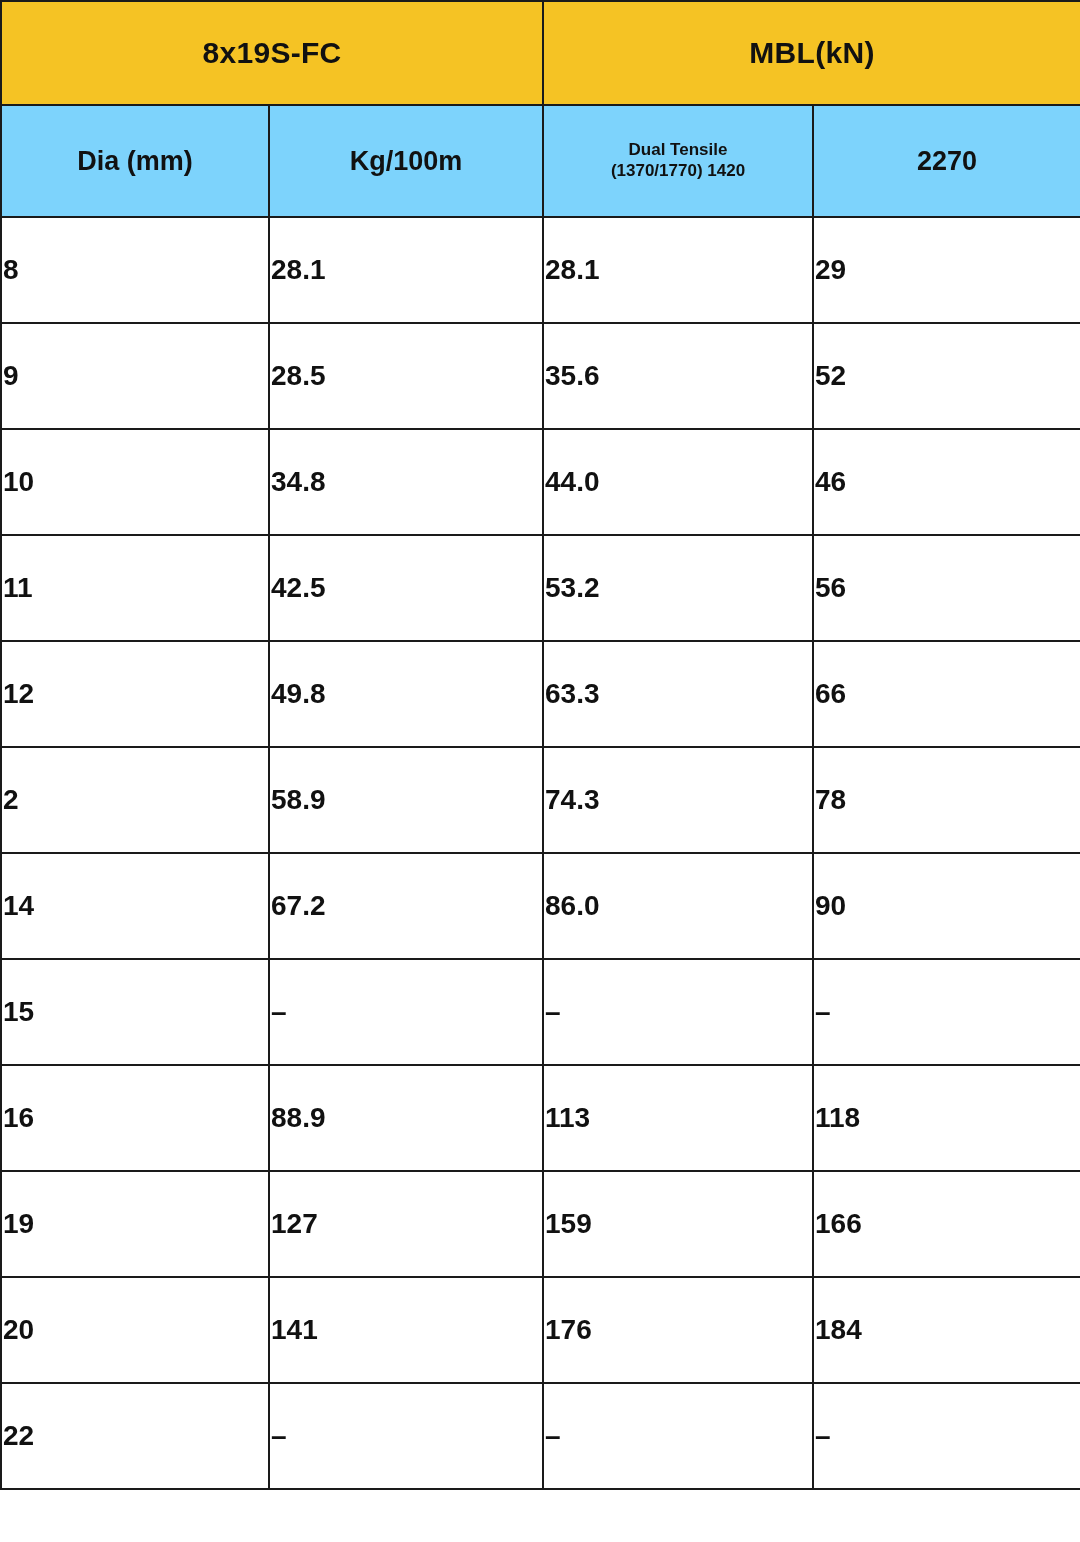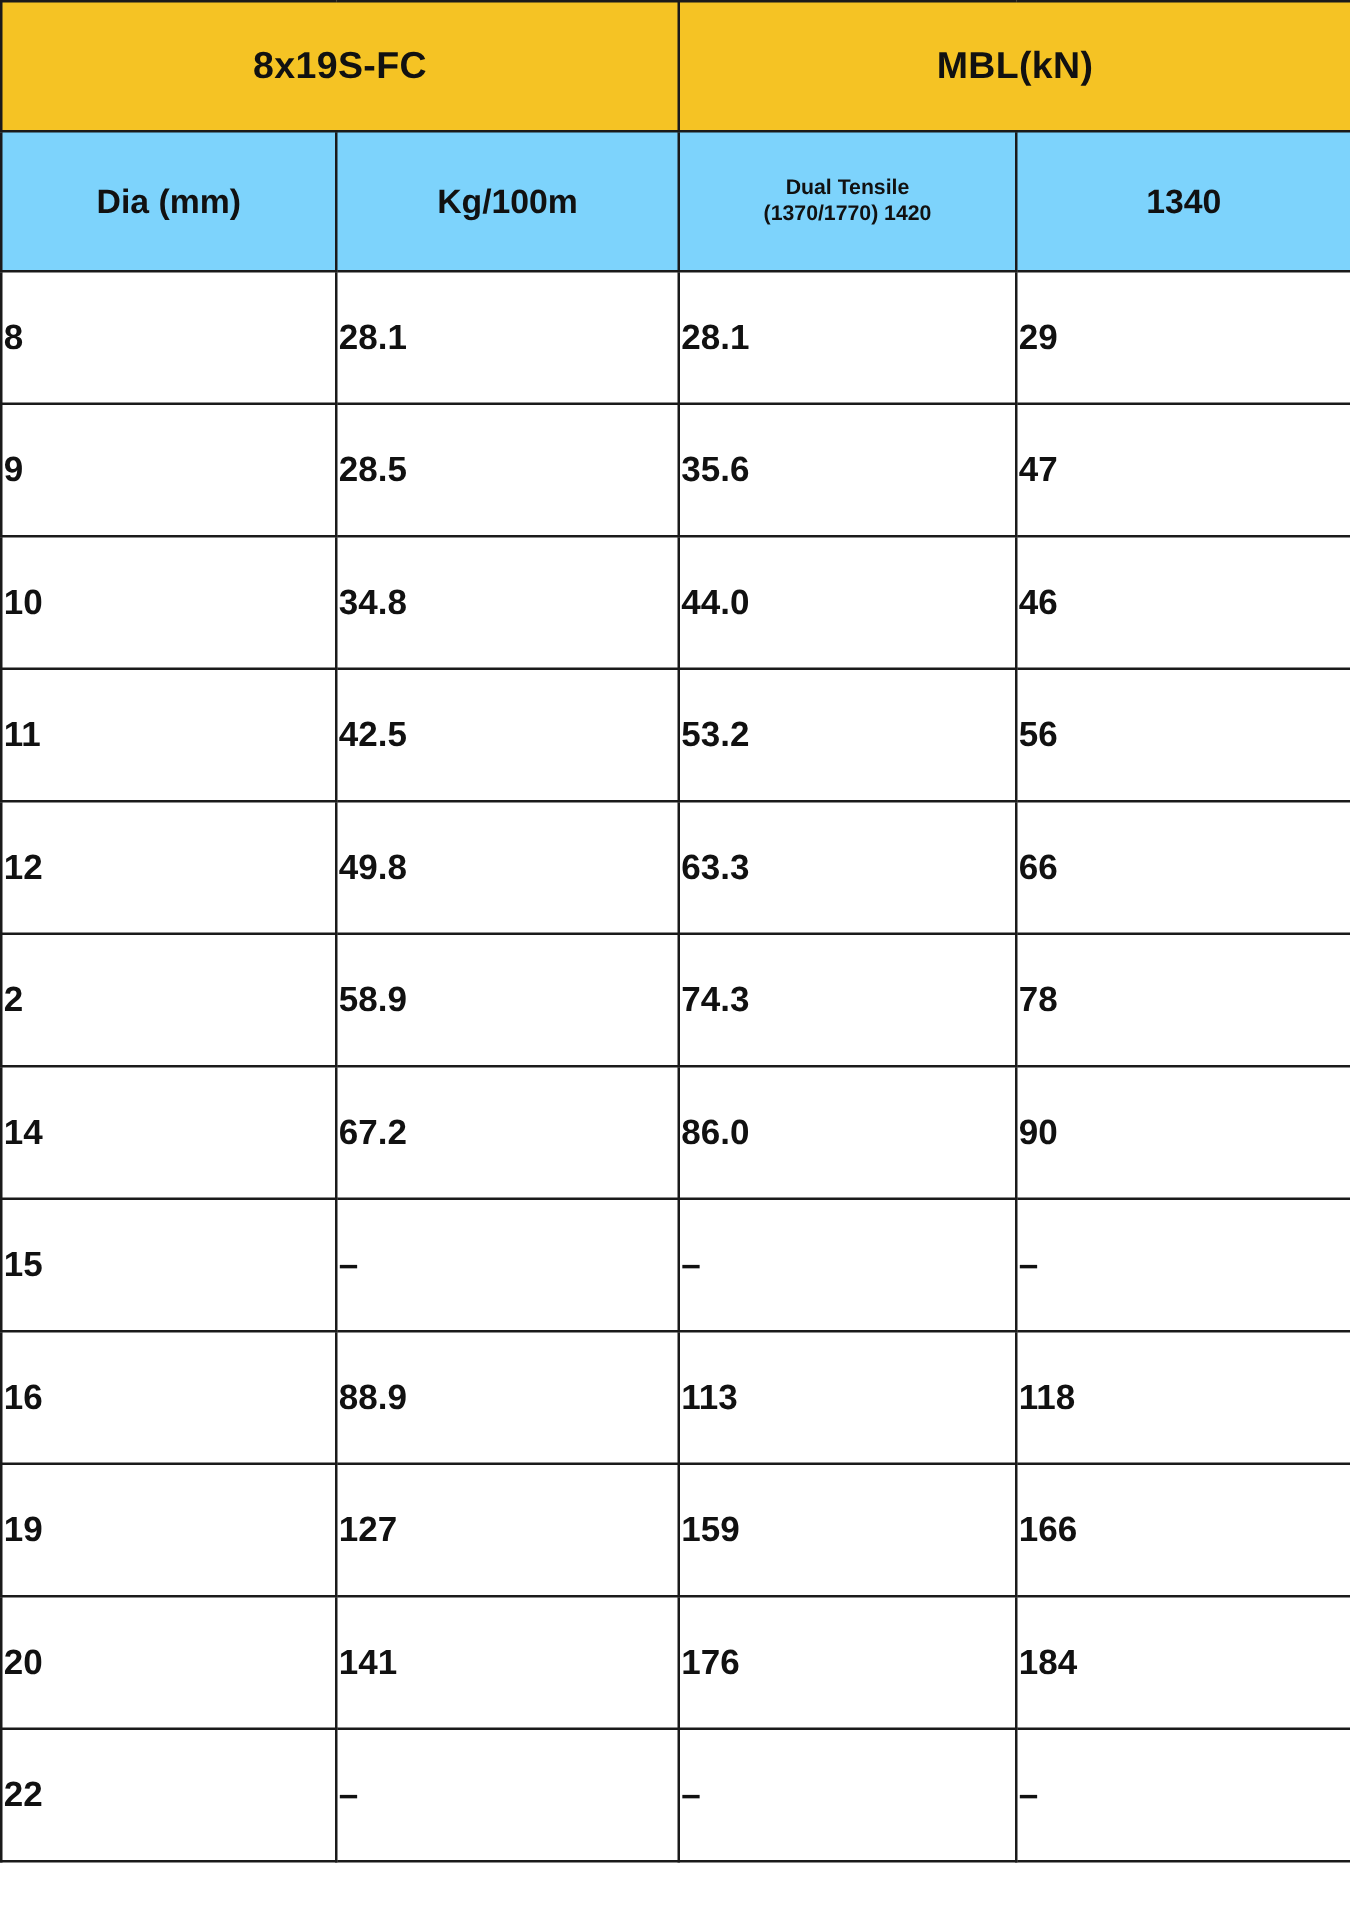--- a/index.html
+++ b/index.html
@@ -68,35 +68,35 @@
       <th class="head-top" colspan="2">8x19S-FC</th>
       <th class="head-top" colspan="2">MBL(kN)</th>
     </tr>
     <tr>
       <th class="head-sub">Dia (mm)</th>
       <th class="head-sub">Kg/100m</th>
       <th class="head-sub small">
         <div>Dual Tensile</div>
         <div>(1370/1770) 1420</div>
       </th>
-      <th class="head-sub">1340</th>
+      <th class="head-sub">2270</th>
     </tr>
   </thead>
   <tbody>
     <tr>
       <td class="cell">8</td>
       <td class="cell">28.1</td>
       <td class="cell">28.1</td>
       <td class="cell">29</td>
     </tr>
     <tr>
       <td class="cell">9</td>
       <td class="cell">28.5</td>
       <td class="cell">35.6</td>
-      <td class="cell">47</td>
+      <td class="cell">52</td>
     </tr>
     <tr>
       <td class="cell">10</td>
       <td class="cell">34.8</td>
       <td class="cell">44.0</td>
       <td class="cell">46</td>
     </tr>
     <tr>
       <td class="cell">11</td>
       <td class="cell">42.5</td>

